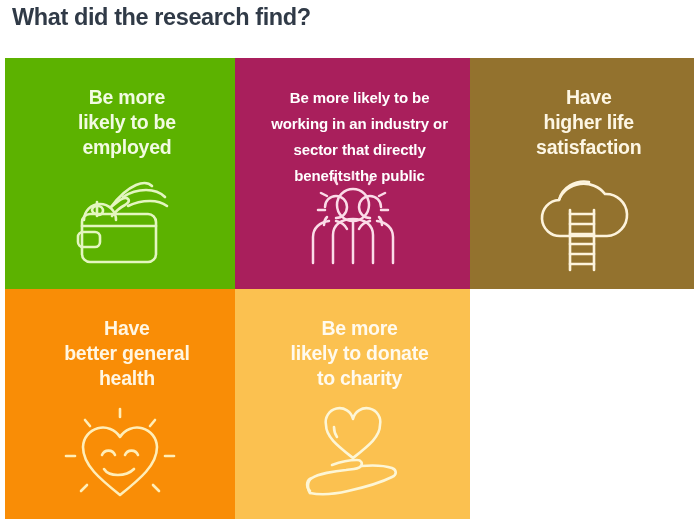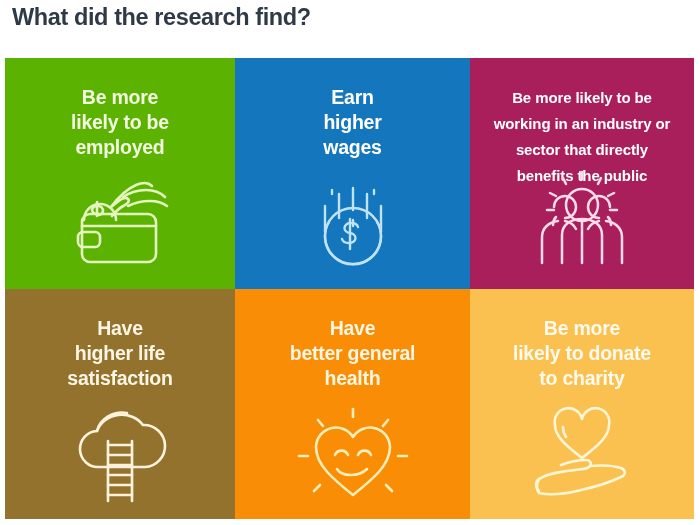--- a/index.html
+++ b/index.html
@@ -31,21 +31,21 @@
     width:689px; height:461px;
     display:grid;
     grid-template-columns:230px 235px 224px;
     grid-template-rows:1fr 1fr;
   }
   .tile{
     position:relative;
     overflow:hidden;
     display:flex;
     flex-direction:column;
-    align-items:center;
+    align-items:flex-end;
   }
   .tile-heading{
     margin-top:27px;
     width:94%;
     text-align:center;
     font-weight:700;
     font-size:19.5px;
     line-height:25px;
     letter-spacing:-0.25px;
     white-space:pre-line;
@@ -95,45 +95,20 @@
           <path d="M31 32 v14"></path>
 
           <path d="M46 46 c4 -5 9 -9 13 -11 c3 -2 5 -4 3 -6 c-2 -2 -5 -1 -8 1 l-9 7"></path>
           <path d="M45 37 c6 -8 16 -18 25 -22 c7 -3 13 -2 16 1"></path>
           <path d="M57 27 c6 -4 15 -7 23 -7 c8 0 15 3 19 7"></path>
           <path d="M62 36 c6 -3 14 -5 22 -5 c7 0 13 2 17 5"></path>
         </svg>
       </div>
     </div>
 
-    <div class="tile row1" id="tile-1" style="background: rgb(20, 118, 188);">
-      <div class="tile-heading" style="color: rgb(255, 255, 255);">Earn
-higher
-wages</div>
-      <div class="tile-icon">
-        <svg width="104" height="104" viewBox="0 0 104 104" fill="none" stroke="#bfe3f5" stroke-width="2.4" stroke-linecap="round" stroke-linejoin="round">
-
-          <circle cx="52" cy="66" r="28"></circle>
-
-          <path d="M28 52 a28 28 0 1 0 48 0"></path>
-
-          <path d="M57 57 a7 5 0 0 0 -7 -4 a6 5 0 0 0 -1 10 a6 5 0 0 1 -1 10 a7 5 0 0 1 -7 -4"></path>
-          <path d="M49 49 v30"></path>
-
-          <path d="M24 62 V36"></path>
-          <path d="M80 62 V36"></path>
-          <path d="M38 48 V24"></path>
-          <path d="M66 48 V24"></path>
-          <path d="M52 40 V18"></path>
-          <path d="M52 50 v6"></path>
-          <path d="M31 20 v4"></path>
-          <path d="M73 20 v4"></path>
-        </svg>
-      </div>
-    </div>
 
     <div class="tile row1 small" id="tile-2" style="background: rgb(169, 31, 92);">
       <div class="tile-heading" style="color: rgb(255, 255, 255);">Be more likely to be
 working in an industry or
 sector that directly
 benefits the public</div>
       <div class="tile-icon">
         <svg width="124" height="104" viewBox="0 0 124 104" fill="none" stroke="#fbdce8" stroke-width="2.5" stroke-linecap="round" stroke-linejoin="round">
 
           <path d="M34 44 a11 11 0 1 1 11 11"></path>

